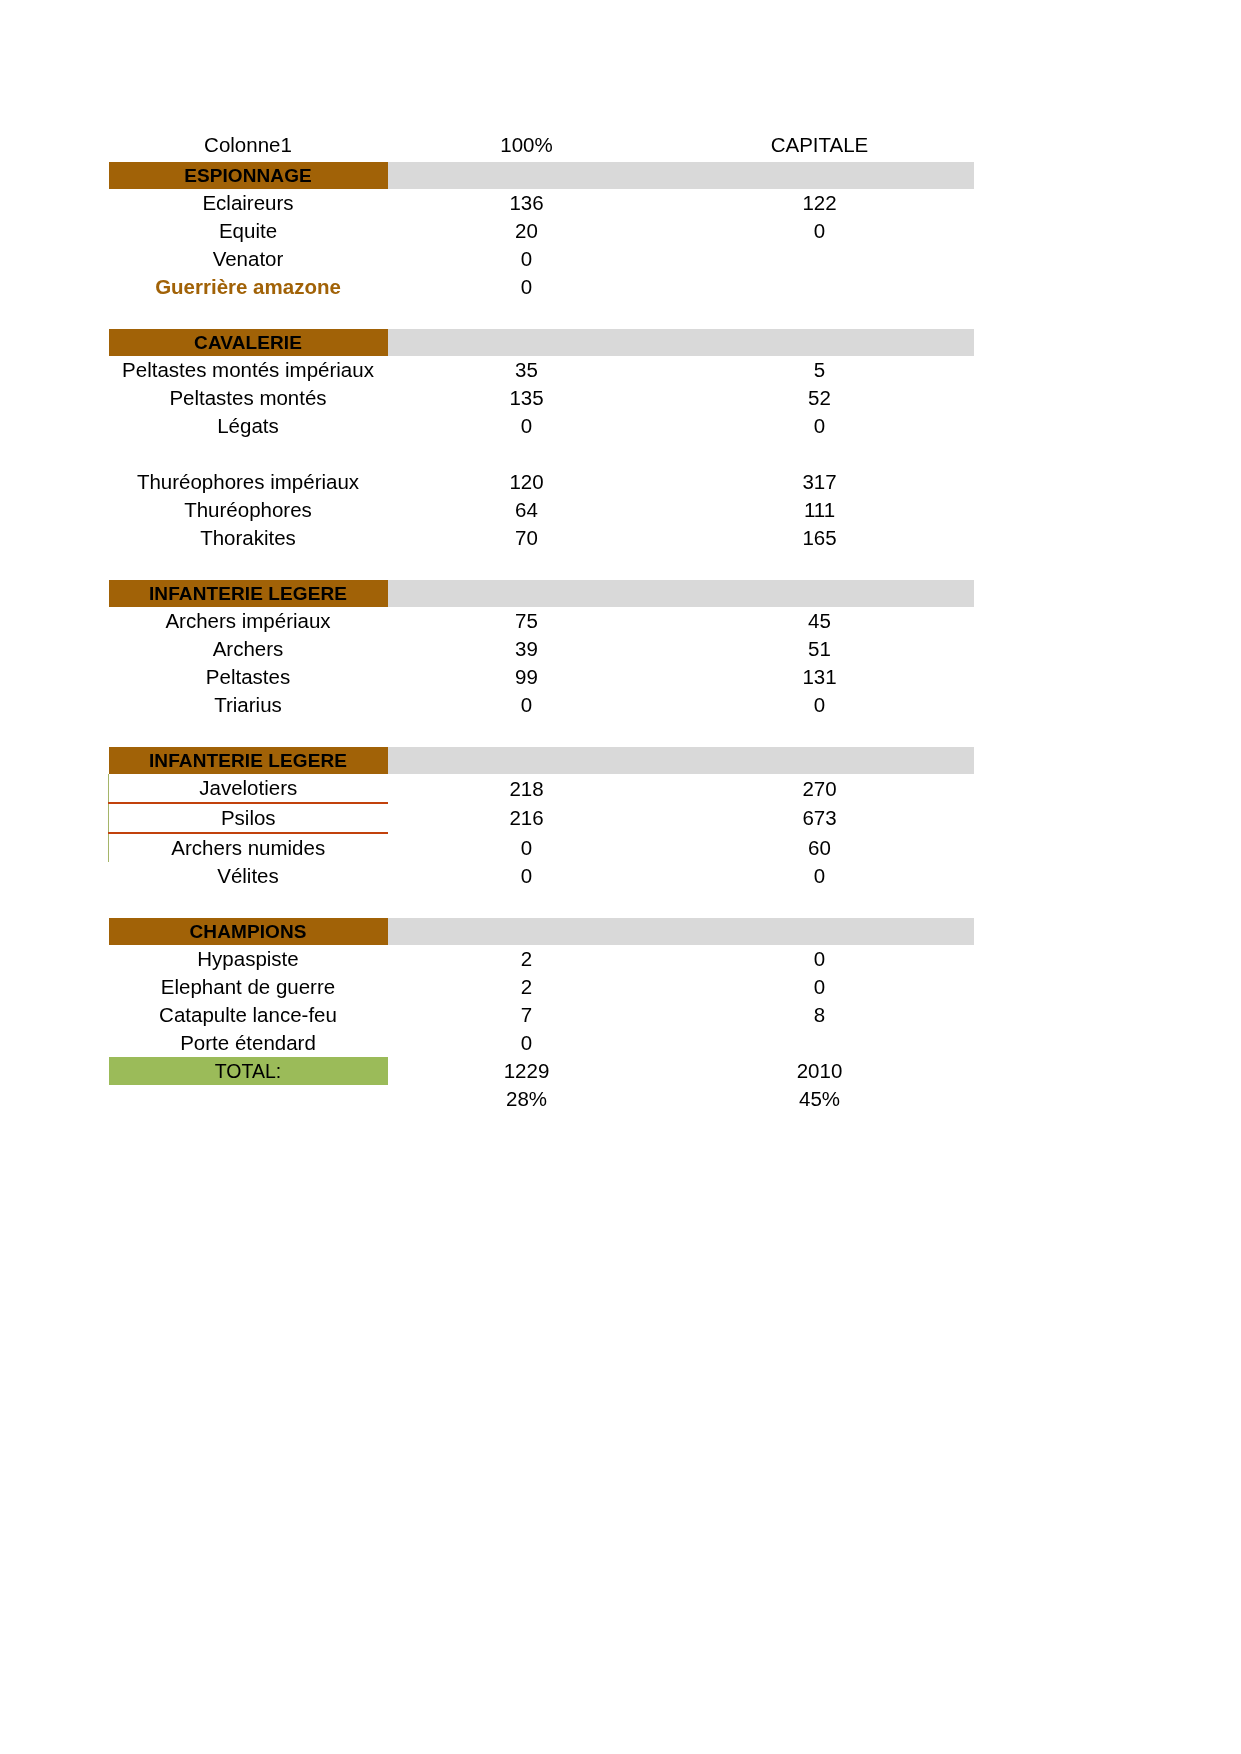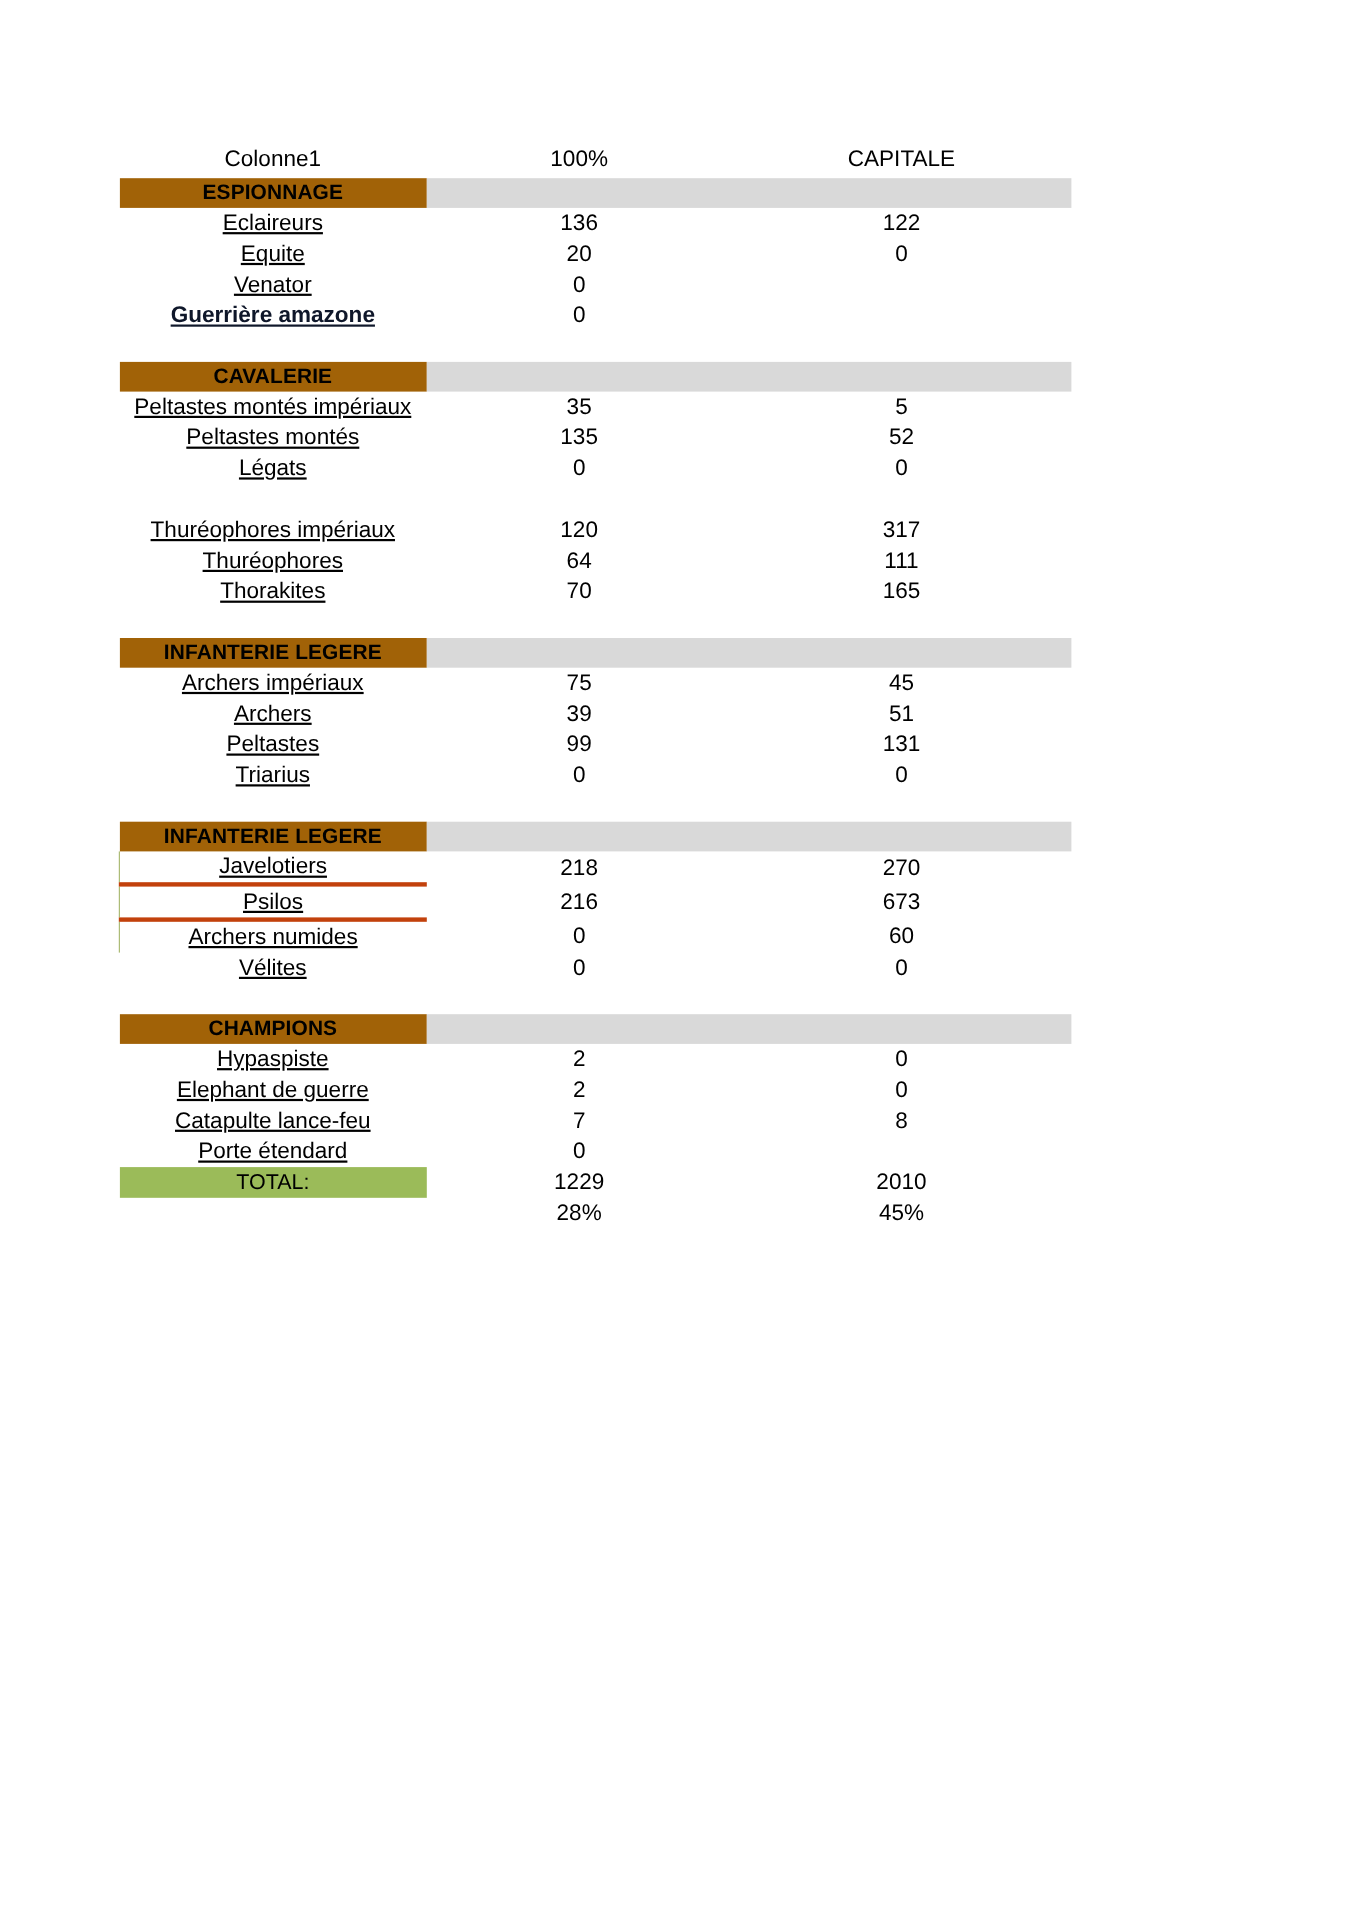--- a/index.html
+++ b/index.html
@@ -59,33 +59,33 @@
     text-align: center;
   }
   td.sec-fill {
     background: #D9D9D9;
   }
 
   
   tr.spacer-row td { height: 28px; line-height: 28px; background: #ffffff; }
 
   
-  td.unit-name { text-align: center; text-decoration: underline; }
+  td.unit-name { text-align: center; }
   td.num { text-align: center; }
 
   
   td.unit-blue {
-    color: #0f172a;
+    color: #a16207;
     font-weight: bold;
   }
 
   
   td.boxed {
     border-left: 1.5px solid #A5B569;
-    border-bottom: 4px solid #c2410c;
+    border-bottom: 2px solid #c2410c;
   }
   td.boxed-topless {
     border-left: 1.5px solid #A5B569;
   }
 
   
   td.total-label {
     background: #9BBB59;
     text-align: center;
     font-size: 19.5px;

